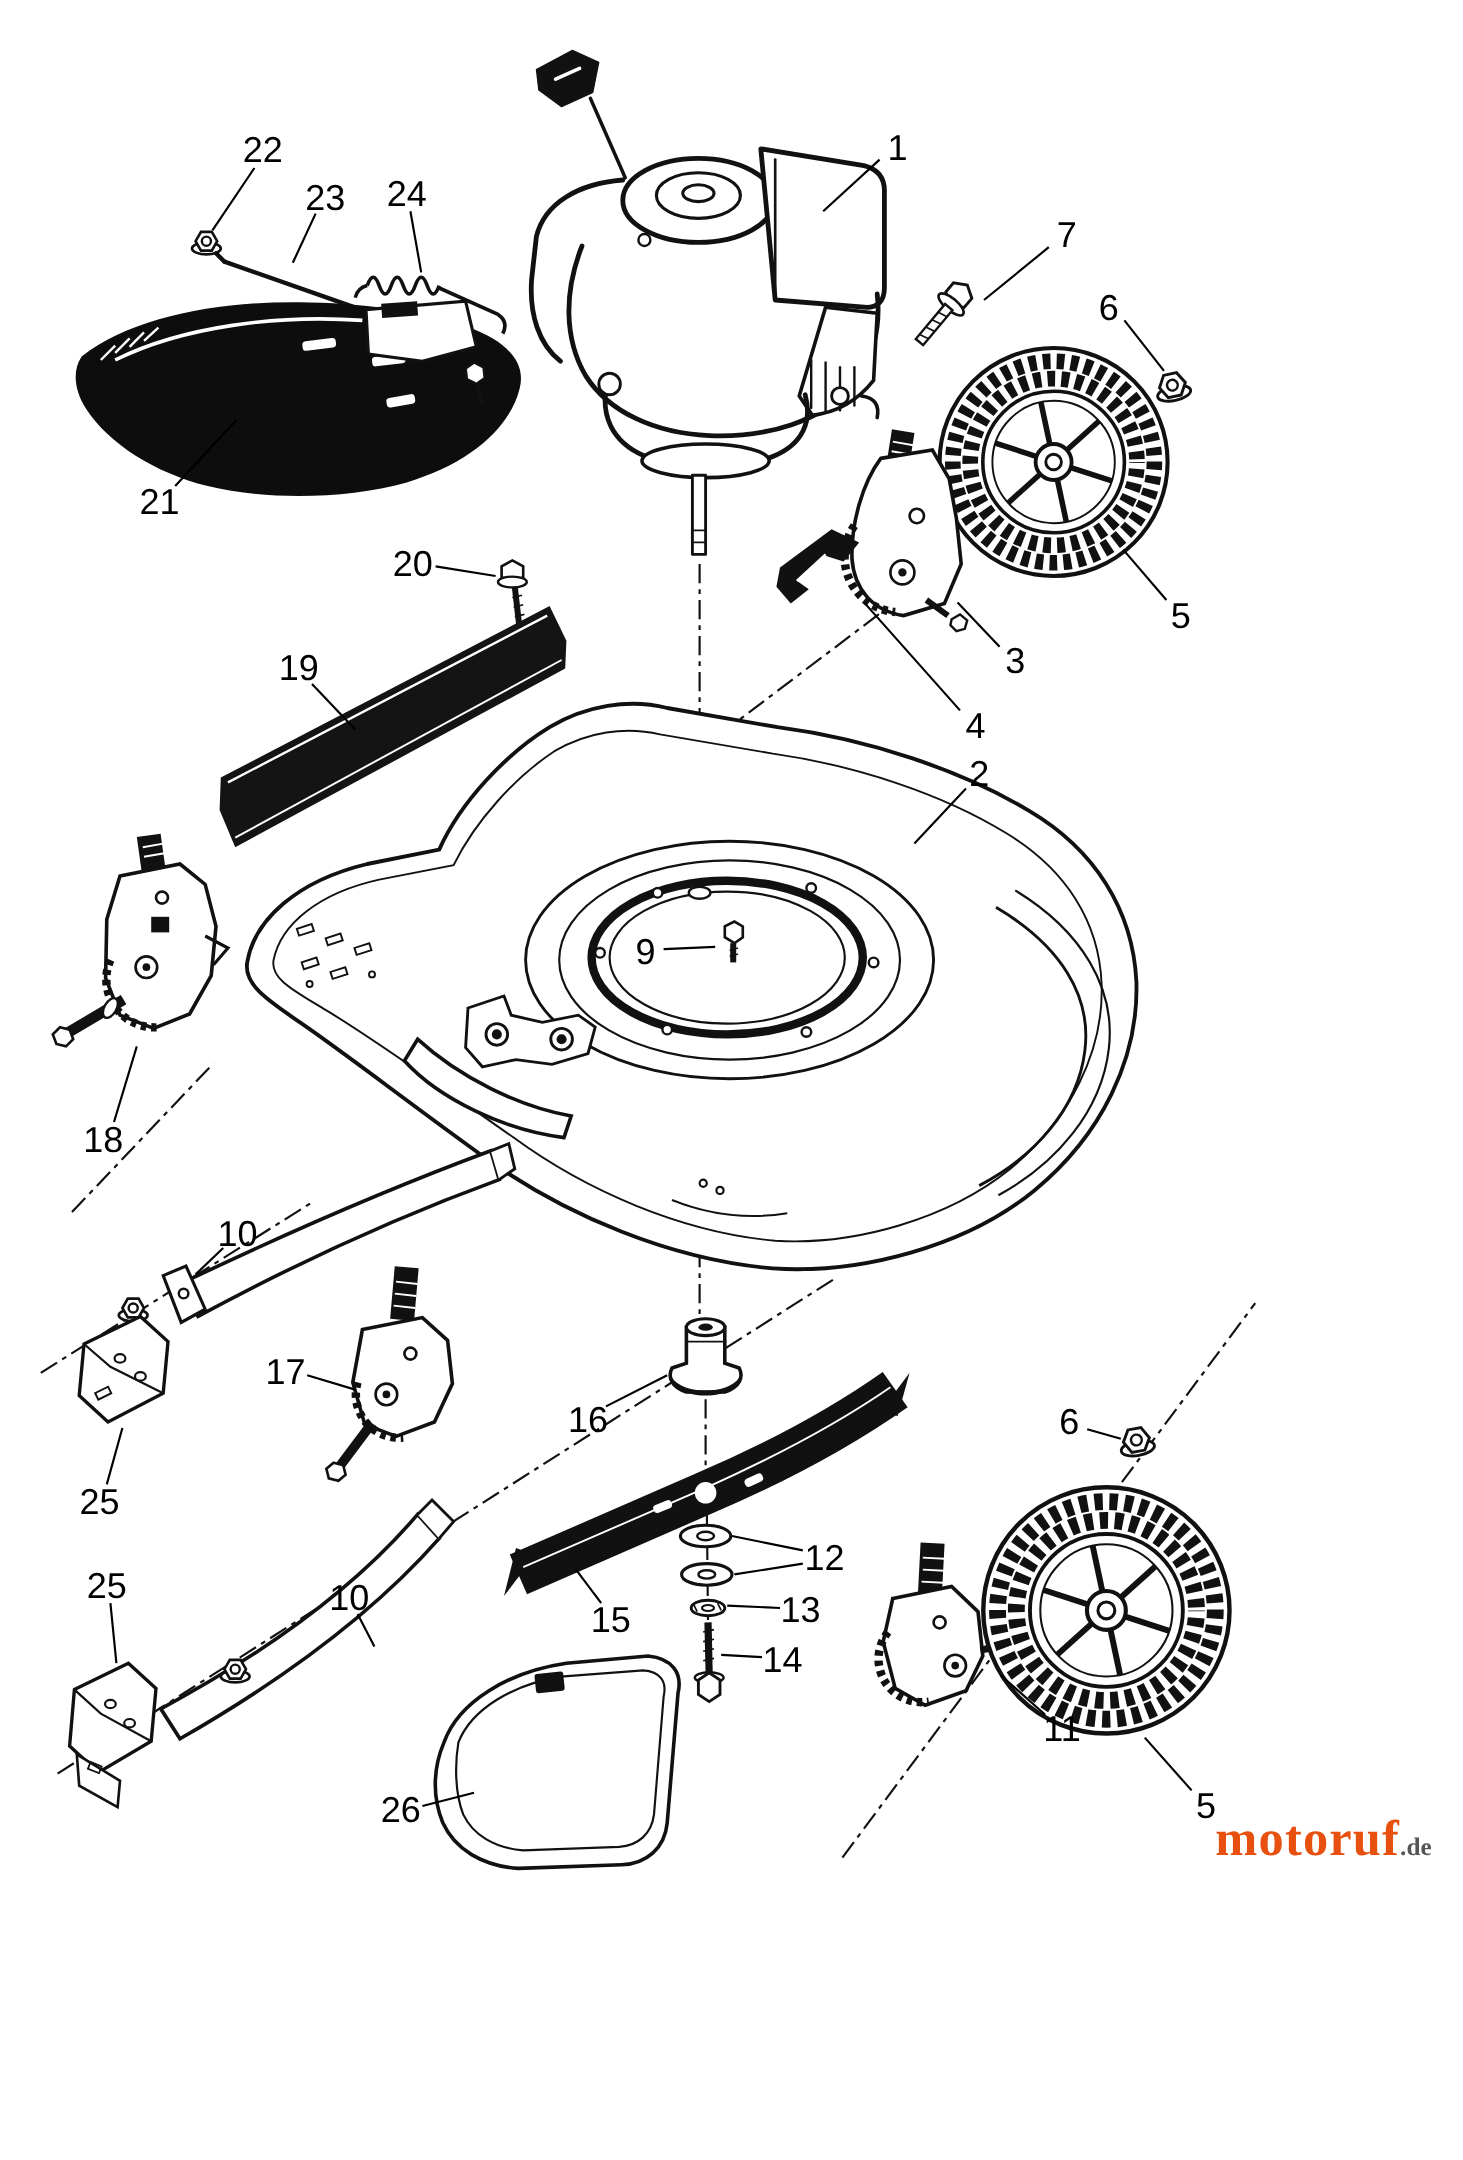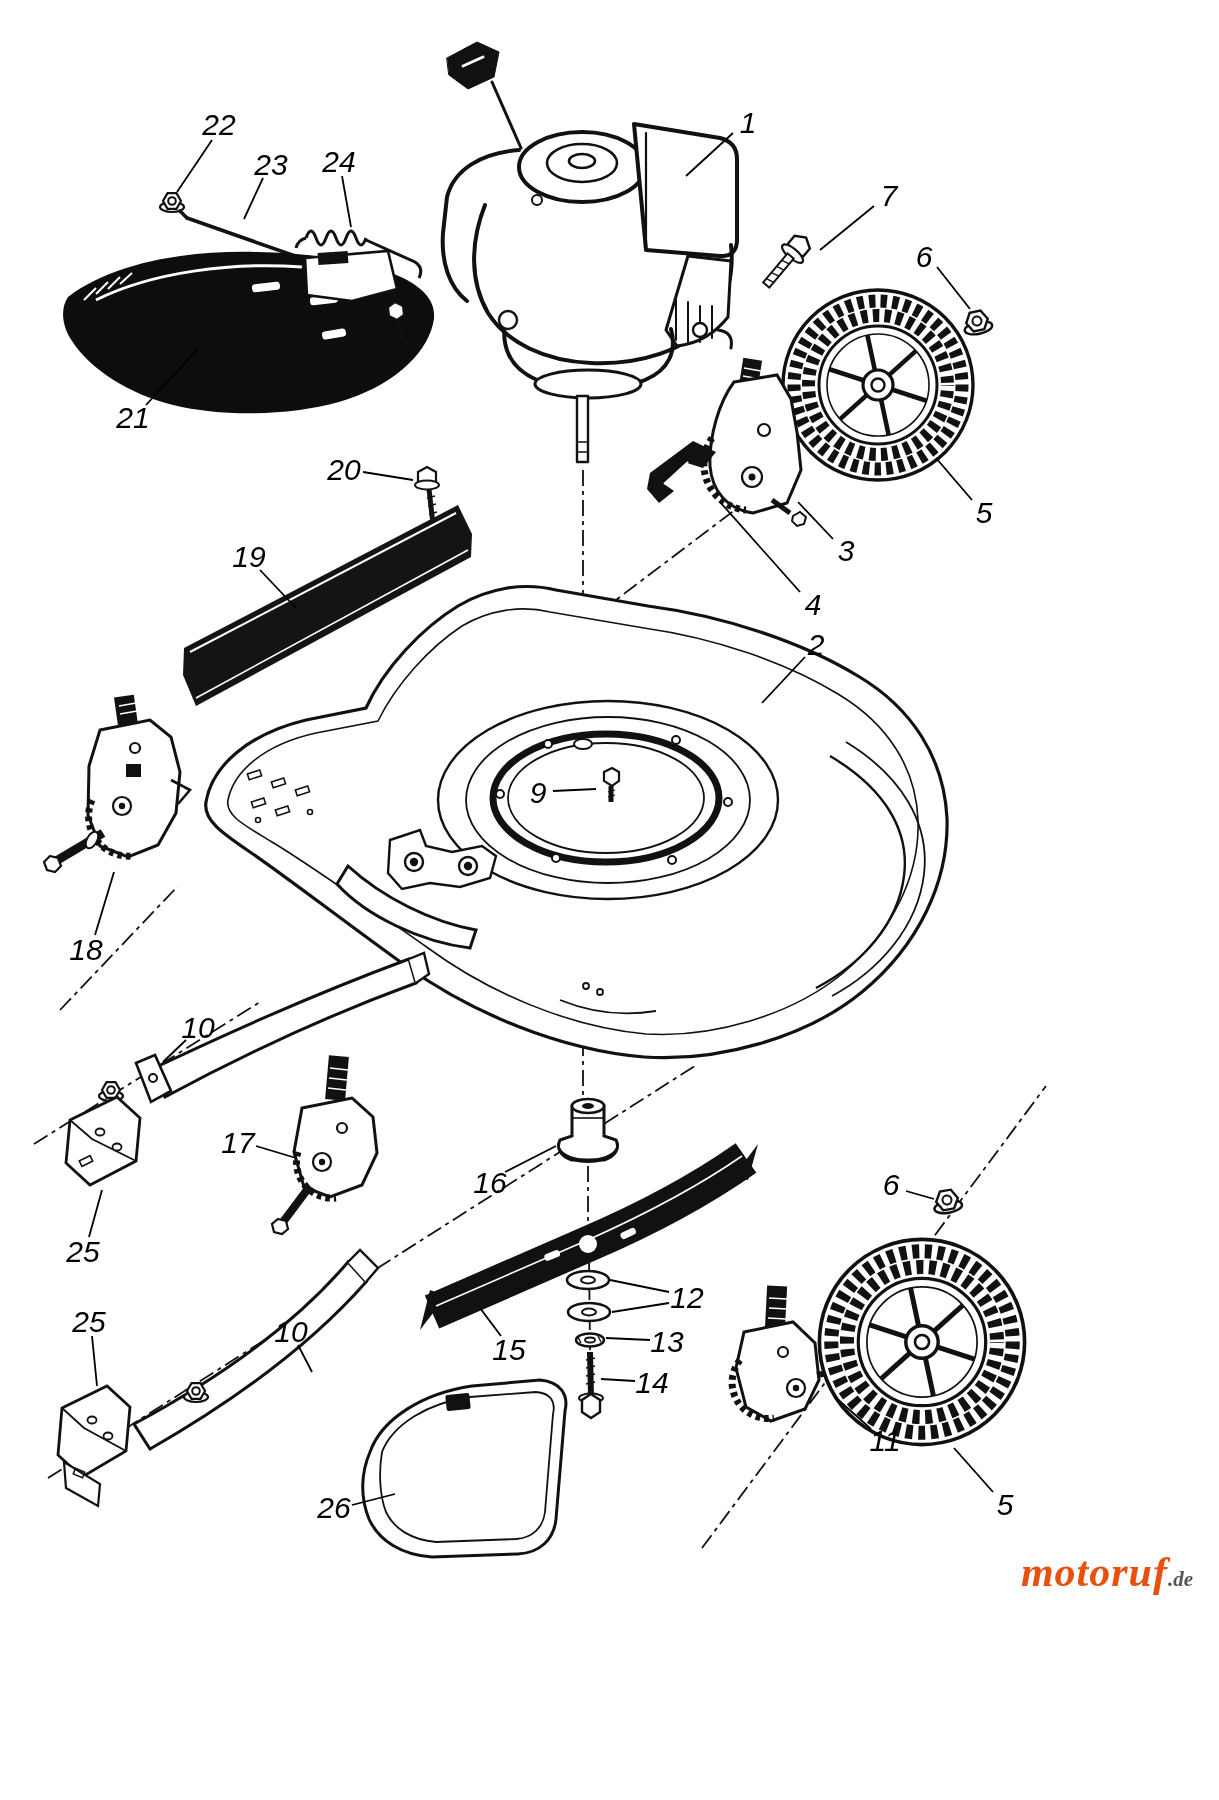--- a/index.html
+++ b/index.html
@@ -1,21 +1,21 @@
 <!DOCTYPE html>
 <html><head>
 <meta charset="utf-8">
 <style>
   html,body{margin:0;padding:0;background:#fff;}
-  .stage{position:relative;width:1219px;height:1800px;background:#fff;overflow:hidden;font-family:"Liberation Sans",sans-serif;font-style:italic;}
+  .stage{position:relative;width:1219px;height:1800px;background:#fff;overflow:hidden;font-family:"Liberation Sans",sans-serif;}
   .stage svg{position:absolute;left:0;top:0;}
   .part-label{font-family:"Liberation Sans",sans-serif;font-size:30px;fill:#000;text-anchor:middle;}
   .leader{stroke:#000;stroke-width:1.8;fill:none;}
   .phantom line{stroke:#111;stroke-width:1.8;stroke-dasharray:16 5 4 5;fill:none;}
-  .watermark{position:absolute;top:1548px;right:26px;font-family:"Liberation Serif",serif;font-weight:bold;white-space:nowrap;}
+  .watermark{position:absolute;top:1509px;right:26px;font-family:"Liberation Serif",serif;font-weight:bold;white-space:nowrap;}
   .watermark .brand{font-size:42px;letter-spacing:1px;}
   .watermark .tld{font-size:21px;}
 </style>
 </head>
 <body>
 
 <div class="stage">
 <svg width="1219" height="1800" viewBox="0 0 1219 1800">
 
   <g class="phantom">

